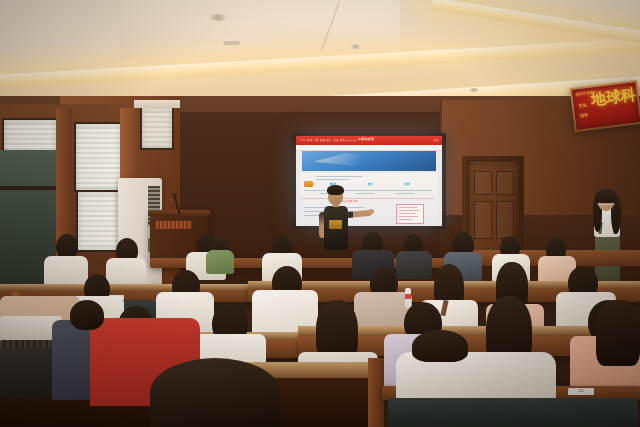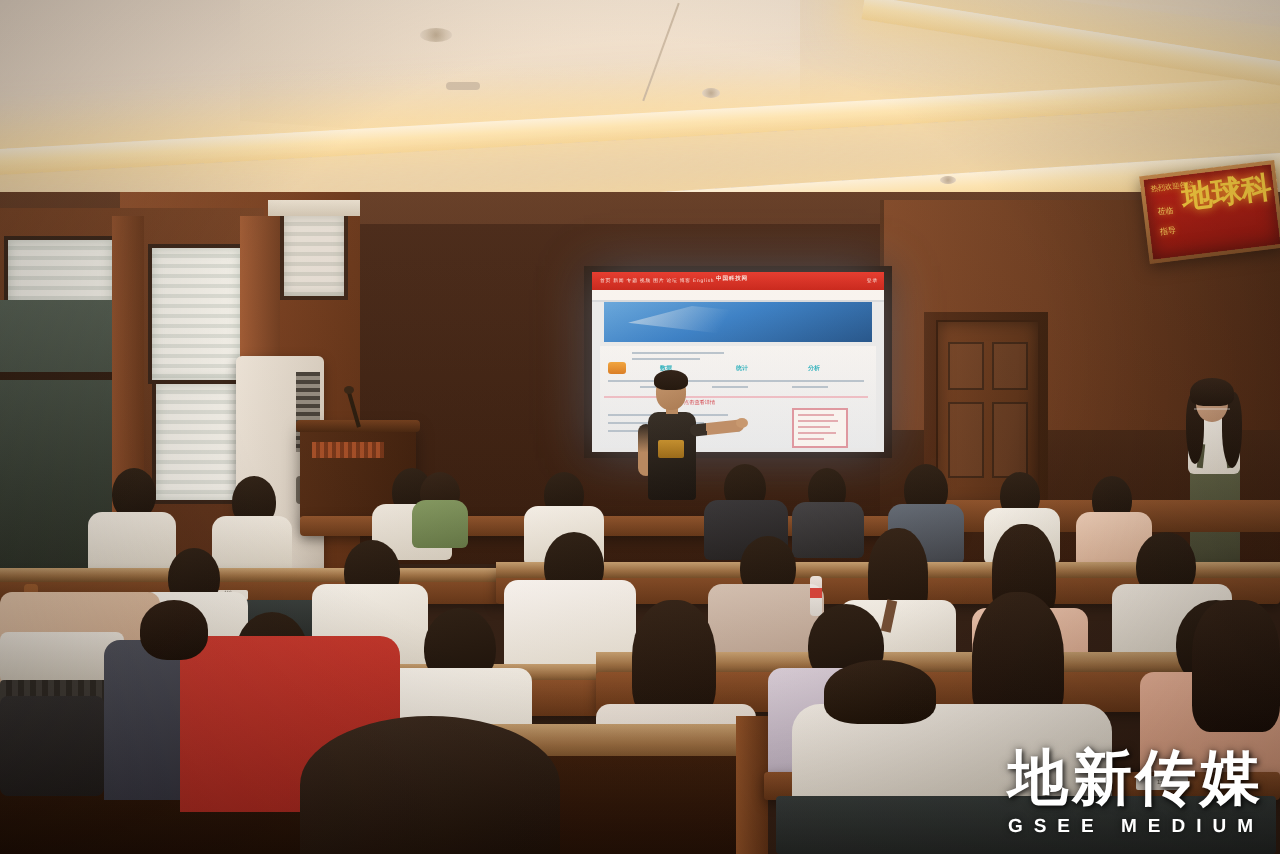--- a/index.html
+++ b/index.html
@@ -432,18 +432,14 @@
 
   <div class="abs" style="left:150px;top:358px;width:130px;height:69px;border-radius:50% 50% 0 0;background:linear-gradient(170deg,#35281f,#120a05);"></div>
   <div class="abs" style="left:396px;top:352px;width:160px;height:46px;background:linear-gradient(170deg,#fbfaf6,#dcd8cc);border-radius:14px 14px 0 0;"></div>
   <div class="abs" style="left:412px;top:330px;width:56px;height:32px;border-radius:50% 50% 30% 30%;background:linear-gradient(170deg,#2c1f16,#100903);"></div>
 
   <div class="abs" style="left:596px;top:300px;width:44px;height:66px;border-radius:40% 40% 20% 20%;background:linear-gradient(170deg,#2b1d14,#0e0704);"></div>
 
   <div id="warmcast" class="abs"></div>
   <div id="vignette" class="abs"></div>
 
-  <div id="watermark" class="abs">
-    <div id="wm-cn">地新传媒</div>
-    <div id="wm-en">GSEE MEDIUM</div>
-  </div>
 
 </div>
 
 </body></html>

